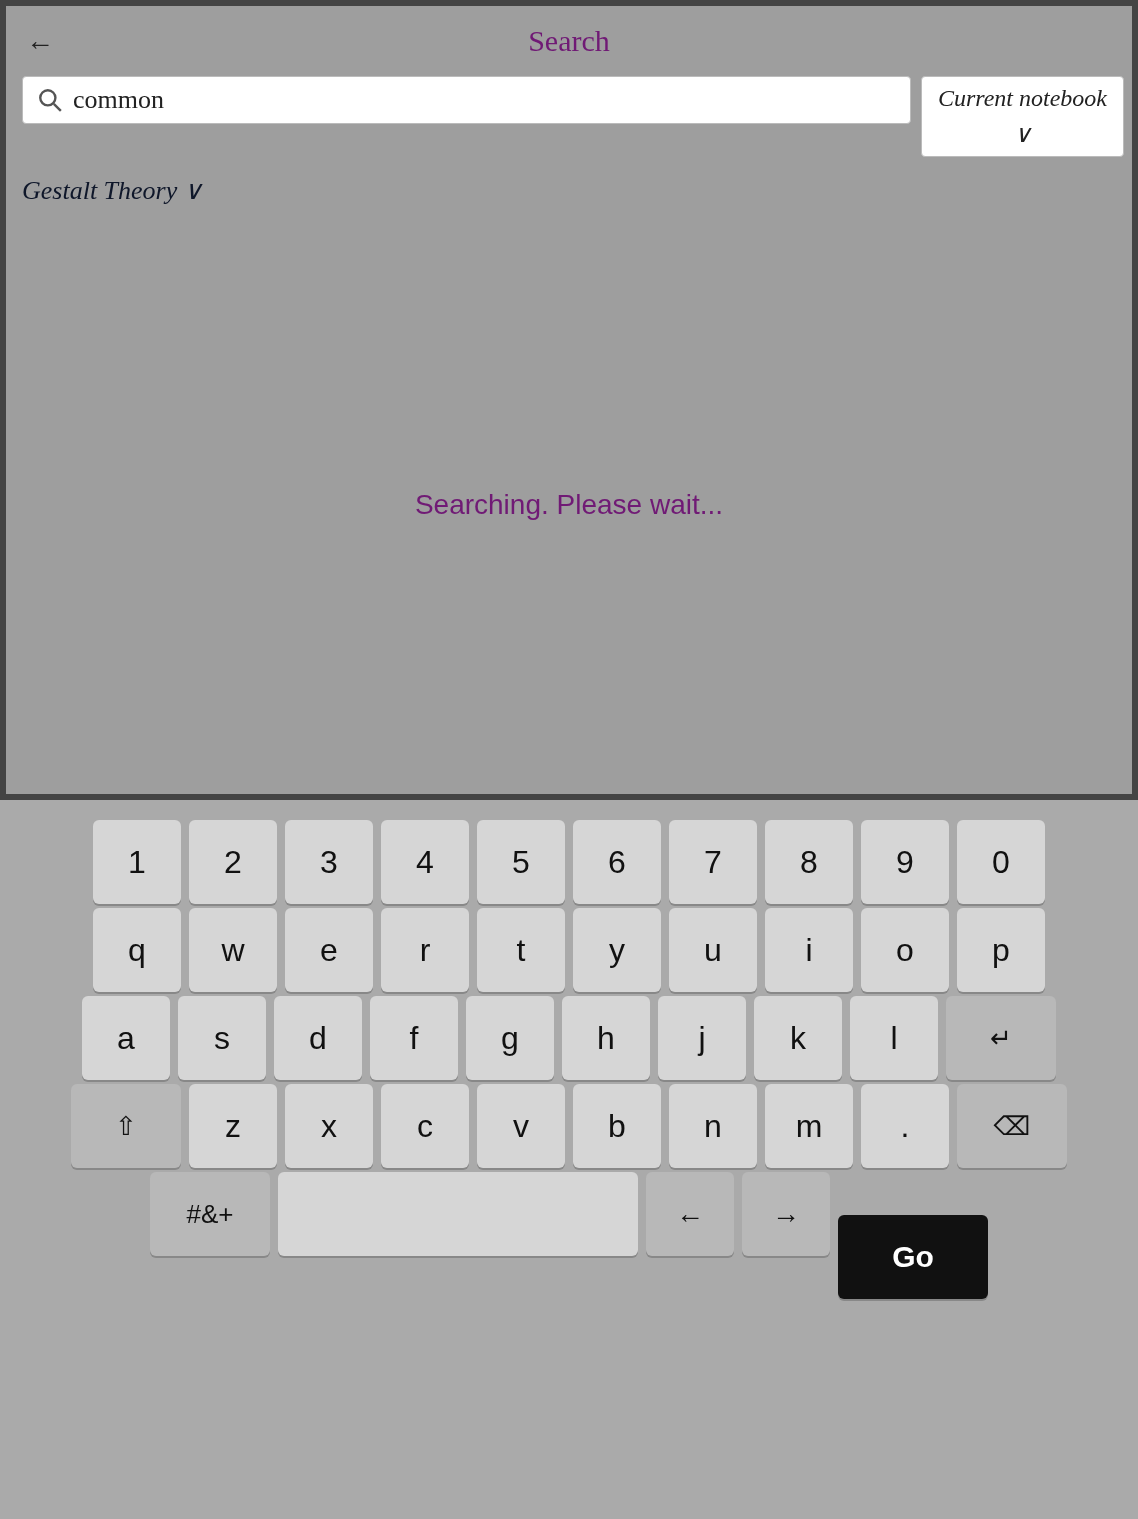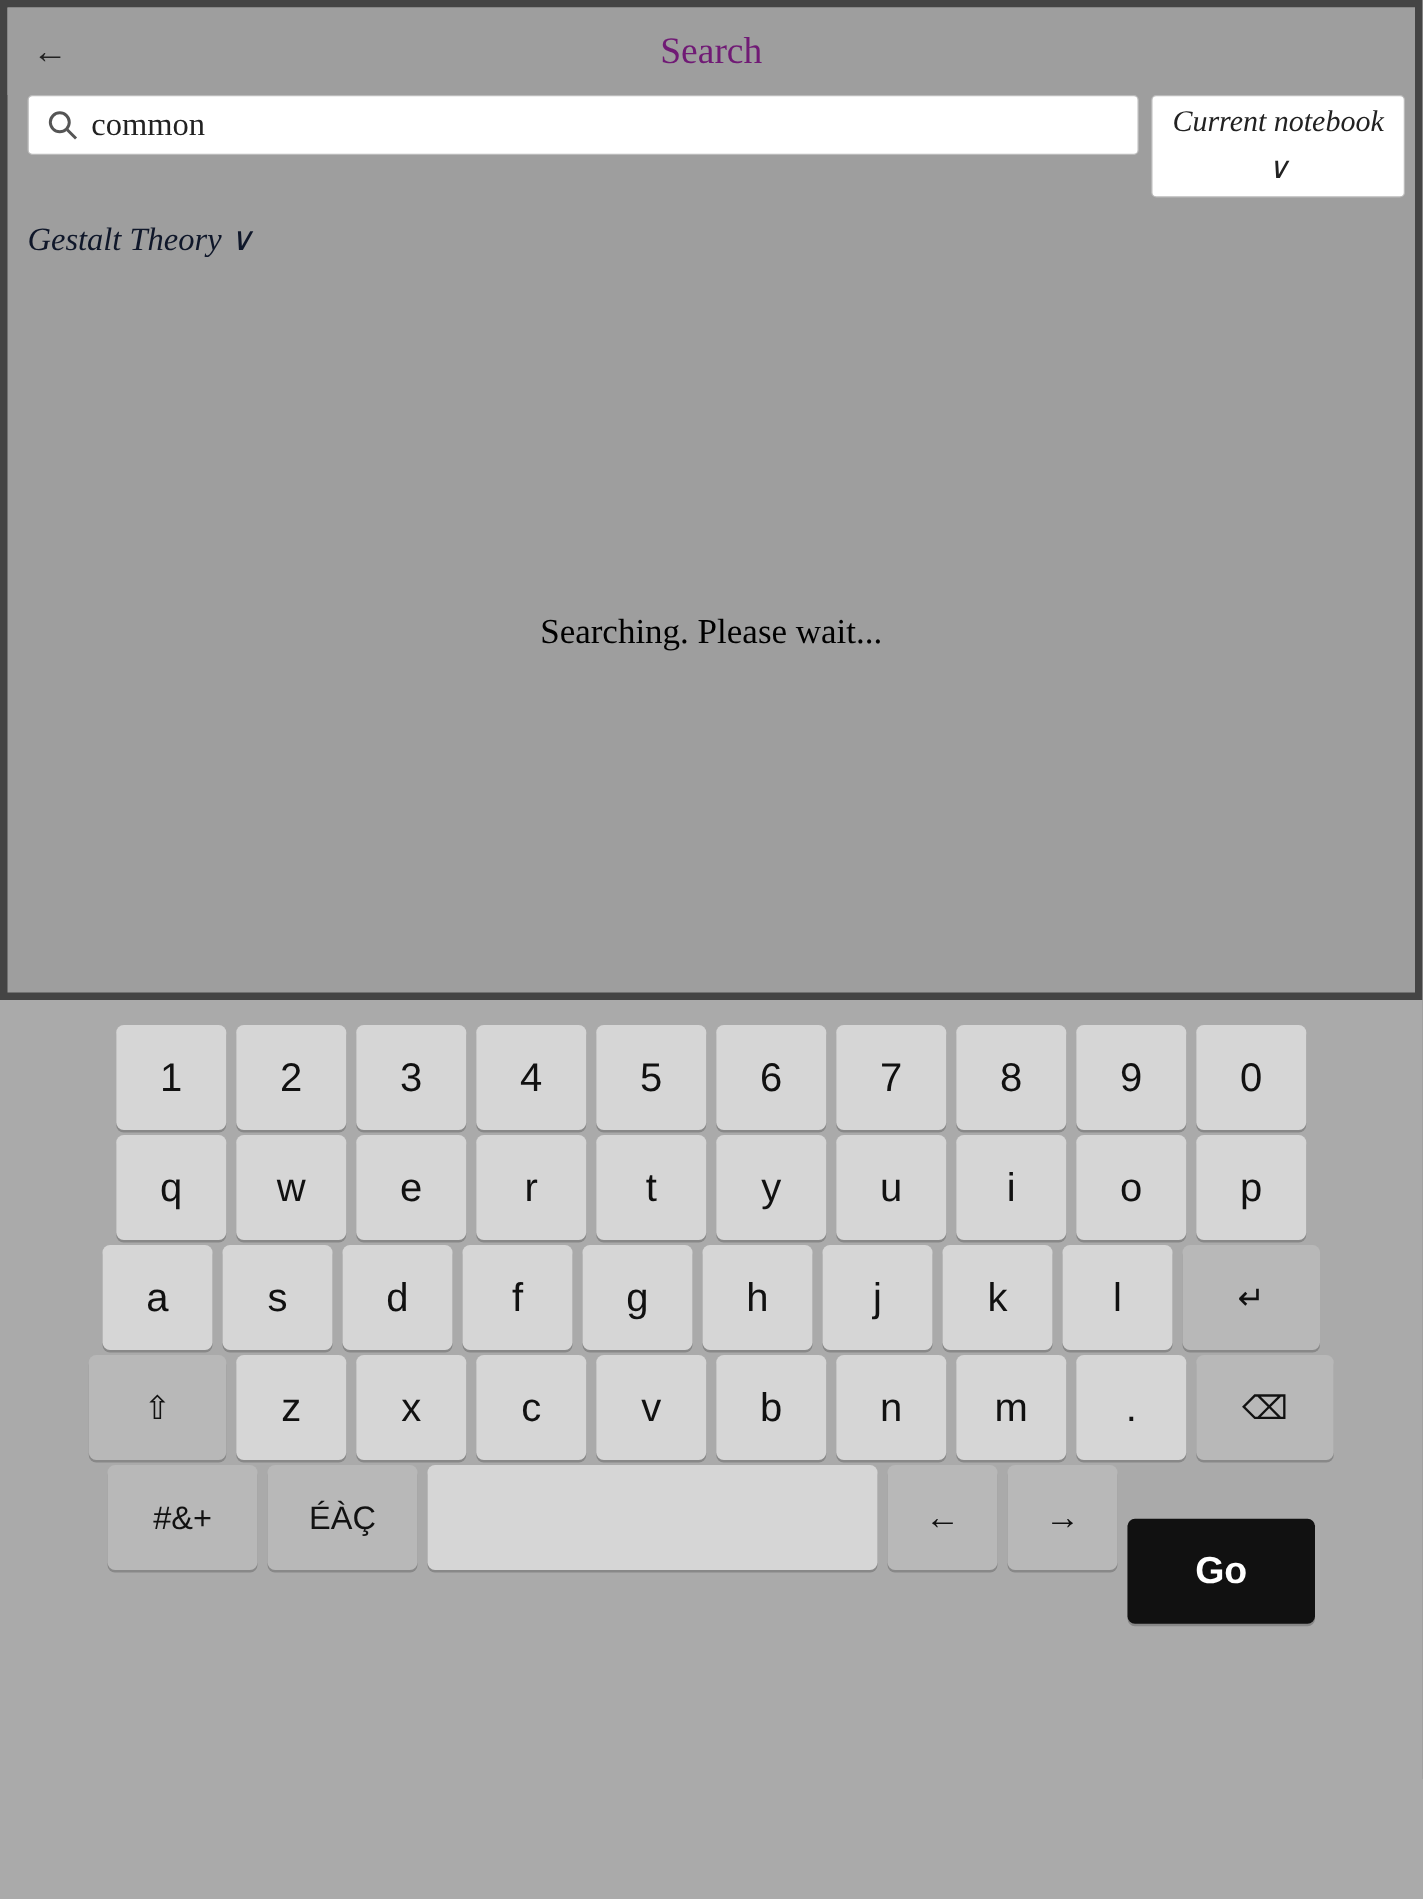--- a/index.html
+++ b/index.html
@@ -120,22 +120,22 @@
 
     
     .status-area {
       flex: 1;
       display: flex;
       align-items: center;
       justify-content: center;
     }
     .status-text {
       font-size: 28px;
-      font-family: Liberation Serif, serif;
-      color: #000000;
+      font-family: Liberation Sans, sans-serif;
+      color: #701a75;
     }
 
     
     .keyboard-area {
       flex: 1;
       background: #aaa;
       display: flex;
       flex-direction: column;
       padding: 20px 10px 10px 10px;
       gap: 4px;
@@ -272,20 +272,19 @@
     <button class="kb-key">v</button>
     <button class="kb-key">b</button>
     <button class="kb-key">n</button>
     <button class="kb-key">m</button>
     <button class="kb-key">.</button>
     <button class="kb-key special wide">⌫</button>
   </div>
 
   <div class="kb-row">
     <button class="kb-key symbol special" style="min-width:120px;">#&amp;+</button>
-    <button class="kb-key symbol special" style="min-width:120px;">ÉÀÇ</button>
     <button class="kb-key space-key special" style="background:#d6d6d6; min-width:320px;">&nbsp;</button>
     <button class="kb-key special" style="font-size:28px;">←</button>
     <button class="kb-key special" style="font-size:28px;">→</button>
     <button class="kb-key go-key">Go</button>
   </div>
 
 </div>
 
 </body></html>

